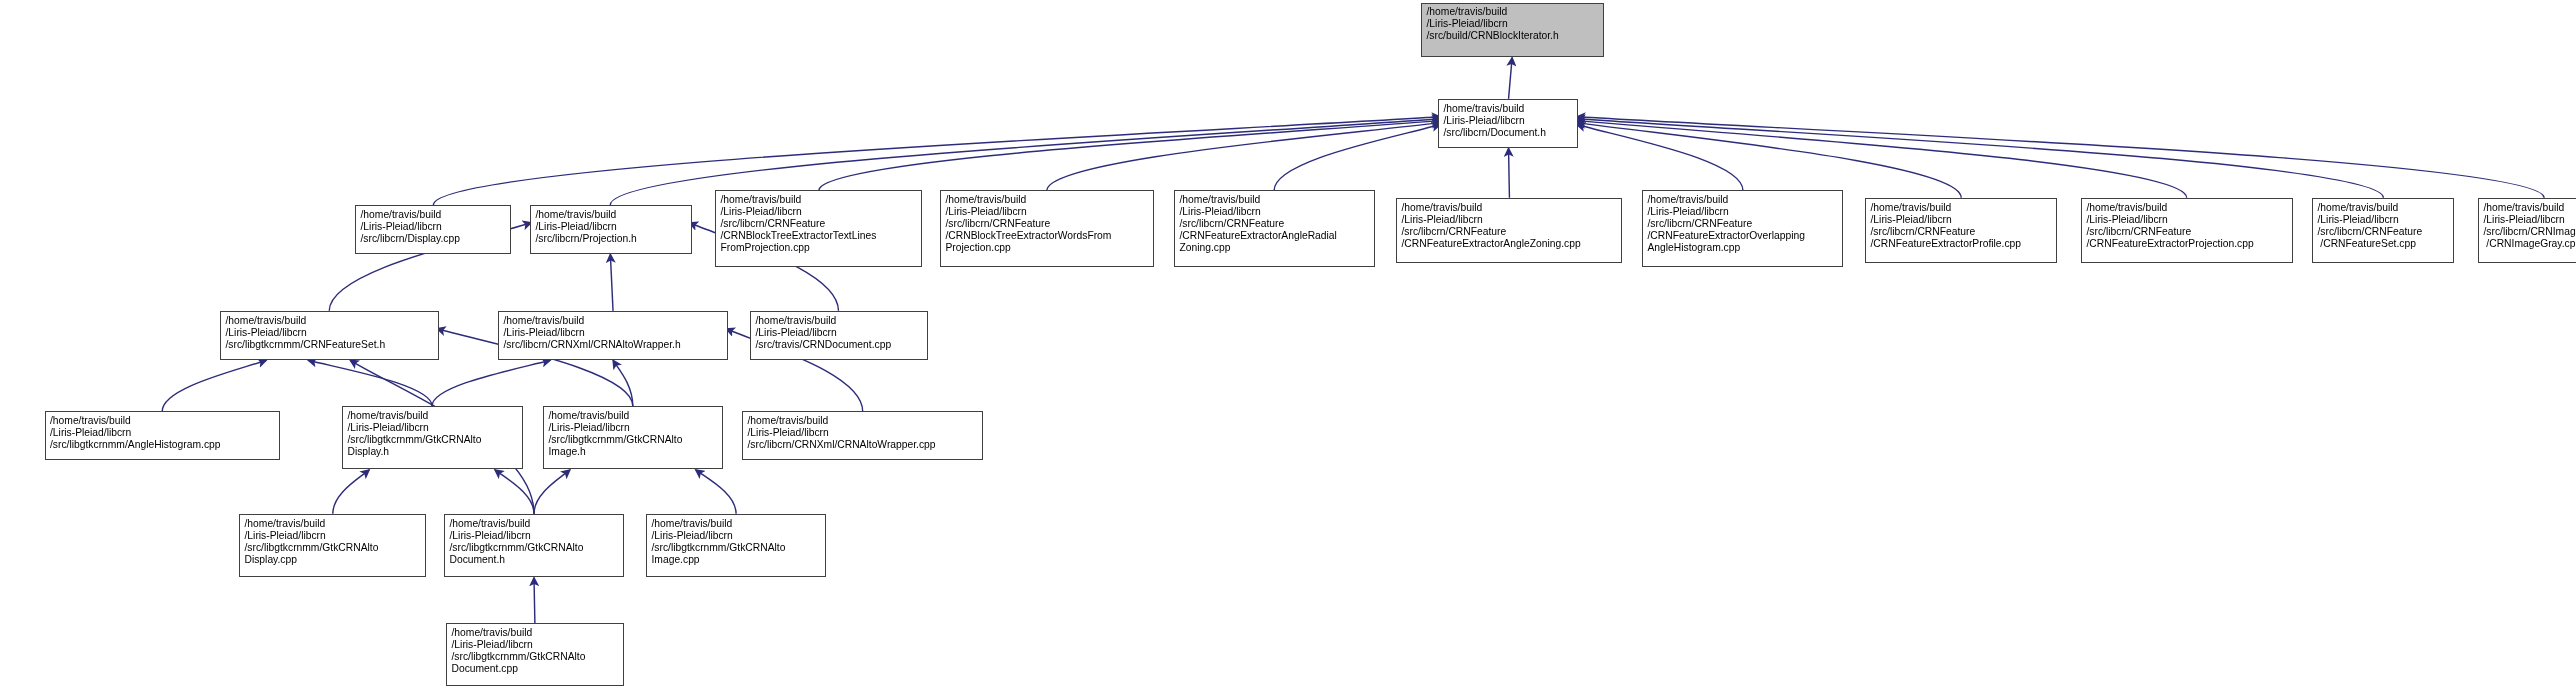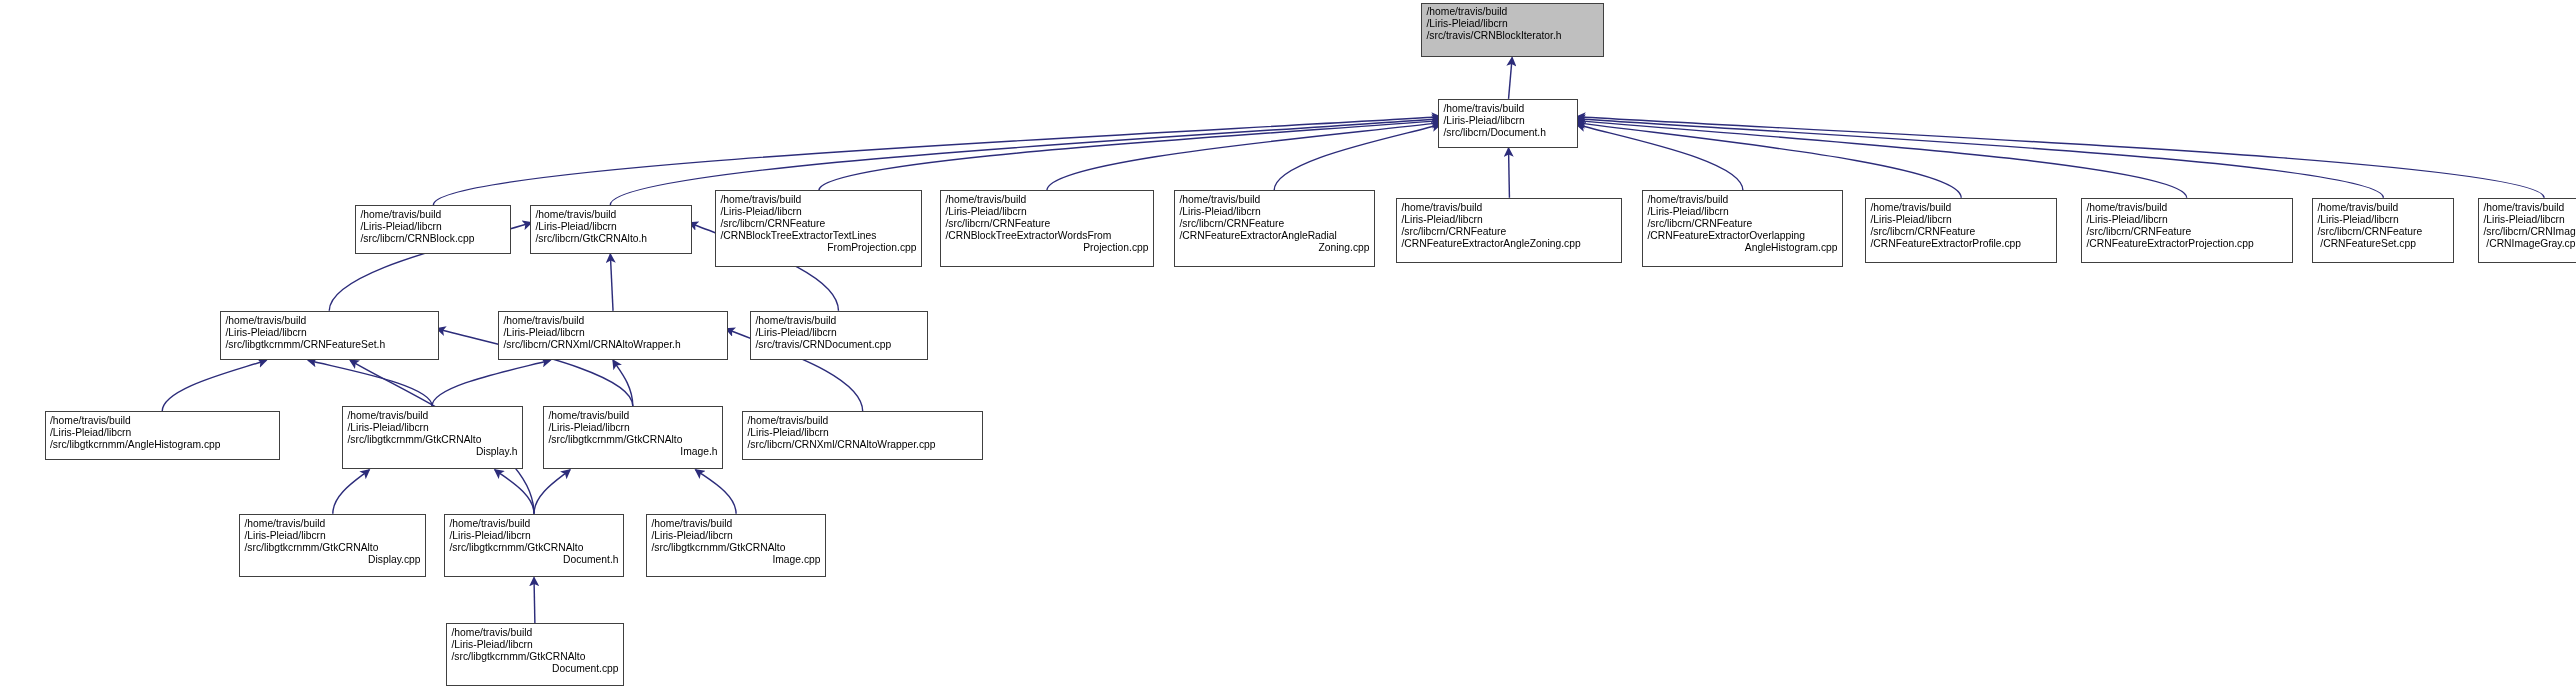--- a/index.html
+++ b/index.html
@@ -41,21 +41,21 @@
     background: #bfbfbf;
     border: 0.9px solid #404040;
   }
   .node.hdr {
     border: 0.9px solid #404040;
   }
   .node .ln {
     display: block;
   }
   .node .ln.ctr {
-    text-align: right;
+    text-align: left;
   }
 </style>
 </head>
 <body>
 
 <div id="canvas">
   <svg id="edges" width="2576" height="690" viewBox="0 0 2868 768" xmlns="http://www.w3.org/2000/svg">
       <defs>
         <marker id="arrowhead" markerWidth="7" markerHeight="7" refX="6" refY="3.5" orient="auto" markerUnits="strokeWidth">
           <path d="M0,0 L7,3.5 L0,7 L1.6,3.5 Z" fill="#2c2c7a"></path>
@@ -82,24 +82,24 @@
       <path d="M660,452 C660,412.805 507.4,384.062 442,365.9" fill="none" stroke="#2c2c7a" stroke-width="1.6" marker-end="url(#arrowhead)"></path>
       <path d="M436.5,452 C436.5,428.6 528.55,411.44 568,401" fill="none" stroke="#2c2c7a" stroke-width="1.6" marker-end="url(#arrowhead)"></path>
       <path d="M660,452 C660,428.6 644.6,411.44 638,401" fill="none" stroke="#2c2c7a" stroke-width="1.6" marker-end="url(#arrowhead)"></path>
       <path d="M916,458 C916,416.105 809.6,385.382 764,365.9" fill="none" stroke="#2c2c7a" stroke-width="1.6" marker-end="url(#arrowhead)"></path>
       <path d="M326,572 C326,549.5 354.35,533 366.5,523" fill="none" stroke="#2c2c7a" stroke-width="1.6" marker-end="url(#arrowhead)"></path>
       <path d="M550,572 C550,549.5 519.55,533 506.5,523" fill="none" stroke="#2c2c7a" stroke-width="1.6" marker-end="url(#arrowhead)"></path>
       <path d="M550,572 C550,549.5 578,533 590,523" fill="none" stroke="#2c2c7a" stroke-width="1.6" marker-end="url(#arrowhead)"></path>
       <path d="M775,572 C775,549.5 743.5,533 730,523" fill="none" stroke="#2c2c7a" stroke-width="1.6" marker-end="url(#arrowhead)"></path>
       <path d="M551,694 L550,643" fill="none" stroke="#2c2c7a" stroke-width="1.6" marker-end="url(#arrowhead)"></path>
     </svg>
-<div class="node root" title="/home/travis/build/Liris-Pleiad/libcrn/src/libcrn/CRNBlockIterator.h" style="left: 1381px; top: 2.7px; width: 183px; height: 54px; background: rgb(191, 191, 191); border-color: rgb(64, 64, 64); color: rgb(0, 0, 0);"><span class="ln">/home/travis/build</span><span class="ln">/Liris-Pleiad/libcrn</span><span class="ln">/src/travis/CRNBlockIterator.h</span></div>
+<div class="node root" title="/home/travis/build/Liris-Pleiad/libcrn/src/libcrn/CRNBlockIterator.h" style="left: 1381px; top: 2.7px; width: 183px; height: 54px; background: rgb(191, 191, 191); border-color: rgb(64, 64, 64); color: rgb(0, 0, 0);"><span class="ln">/home/travis/build</span><span class="ln">/Liris-Pleiad/libcrn</span><span class="ln">/src/build/CRNBlockIterator.h</span></div>
     <div class="node hdr" title="/home/travis/build/Liris-Pleiad/libcrn/src/libcrn/CRNBlock.h" style="left: 1398px; top: 99px; width: 140px; height: 49px; background: rgb(255, 255, 255); border-color: rgb(64, 64, 64); color: rgb(0, 0, 0);"><span class="ln">/home/travis/build</span><span class="ln">/Liris-Pleiad/libcrn</span><span class="ln">/src/libcrn/Document.h</span></div>
-    <div class="node" title="/home/travis/build/Liris-Pleiad/libcrn/src/libcrn/CRNBlock.cpp" style="left: 315px; top: 205px; width: 156px; height: 49px; background: rgb(255, 255, 255); border-color: rgb(64, 64, 64); color: rgb(0, 0, 0);"><span class="ln">/home/travis/build</span><span class="ln">/Liris-Pleiad/libcrn</span><span class="ln">/src/libcrn/CRNBlock.cpp</span></div>
-    <div class="node hdr" title="/home/travis/build/Liris-Pleiad/libcrn/src/libcrn/CRNDocument.h" style="left: 490px; top: 205px; width: 162px; height: 49px; background: rgb(255, 255, 255); border-color: rgb(64, 64, 64); color: rgb(0, 0, 0);"><span class="ln">/home/travis/build</span><span class="ln">/Liris-Pleiad/libcrn</span><span class="ln">/src/libcrn/GtkCRNAlto.h</span></div>
+    <div class="node" title="/home/travis/build/Liris-Pleiad/libcrn/src/libcrn/CRNBlock.cpp" style="left: 315px; top: 205px; width: 156px; height: 49px; background: rgb(255, 255, 255); border-color: rgb(64, 64, 64); color: rgb(0, 0, 0);"><span class="ln">/home/travis/build</span><span class="ln">/Liris-Pleiad/libcrn</span><span class="ln">/src/libcrn/Display.cpp</span></div>
+    <div class="node hdr" title="/home/travis/build/Liris-Pleiad/libcrn/src/libcrn/CRNDocument.h" style="left: 490px; top: 205px; width: 162px; height: 49px; background: rgb(255, 255, 255); border-color: rgb(64, 64, 64); color: rgb(0, 0, 0);"><span class="ln">/home/travis/build</span><span class="ln">/Liris-Pleiad/libcrn</span><span class="ln">/src/libcrn/Projection.h</span></div>
     <div class="node" title="/home/travis/build/Liris-Pleiad/libcrn/src/libcrn/CRNFeature/CRNBlockTreeExtractorTextLinesFromProjection.cpp" style="left: 675px; top: 190px; width: 207px; height: 77px; background: rgb(255, 255, 255); border-color: rgb(64, 64, 64); color: rgb(0, 0, 0);"><span class="ln">/home/travis/build</span><span class="ln">/Liris-Pleiad/libcrn</span><span class="ln">/src/libcrn/CRNFeature</span><span class="ln">/CRNBlockTreeExtractorTextLines</span><span class="ln ctr">FromProjection.cpp</span></div>
     <div class="node" title="/home/travis/build/Liris-Pleiad/libcrn/src/libcrn/CRNFeature/CRNBlockTreeExtractorWordsFromProjection.cpp" style="left: 900px; top: 190px; width: 214px; height: 77px; background: rgb(255, 255, 255); border-color: rgb(64, 64, 64); color: rgb(0, 0, 0);"><span class="ln">/home/travis/build</span><span class="ln">/Liris-Pleiad/libcrn</span><span class="ln">/src/libcrn/CRNFeature</span><span class="ln">/CRNBlockTreeExtractorWordsFrom</span><span class="ln ctr">Projection.cpp</span></div>
     <div class="node" title="/home/travis/build/Liris-Pleiad/libcrn/src/libcrn/CRNFeature/CRNFeatureExtractorAngleRadialZoning.cpp" style="left: 1134px; top: 190px; width: 201px; height: 77px; background: rgb(255, 255, 255); border-color: rgb(64, 64, 64); color: rgb(0, 0, 0);"><span class="ln">/home/travis/build</span><span class="ln">/Liris-Pleiad/libcrn</span><span class="ln">/src/libcrn/CRNFeature</span><span class="ln">/CRNFeatureExtractorAngleRadial</span><span class="ln ctr">Zoning.cpp</span></div>
     <div class="node" title="/home/travis/build/Liris-Pleiad/libcrn/src/libcrn/CRNFeature/CRNFeatureExtractorAngleZoning.cpp" style="left: 1356px; top: 198px; width: 226px; height: 65px; background: rgb(255, 255, 255); border-color: rgb(64, 64, 64); color: rgb(0, 0, 0);"><span class="ln">/home/travis/build</span><span class="ln">/Liris-Pleiad/libcrn</span><span class="ln">/src/libcrn/CRNFeature</span><span class="ln">/CRNFeatureExtractorAngleZoning.cpp</span></div>
     <div class="node" title="/home/travis/build/Liris-Pleiad/libcrn/src/libcrn/CRNFeature/CRNFeatureExtractorOverlappingAngleHistogram.cpp" style="left: 1602px; top: 190px; width: 201px; height: 77px; background: rgb(255, 255, 255); border-color: rgb(64, 64, 64); color: rgb(0, 0, 0);"><span class="ln">/home/travis/build</span><span class="ln">/Liris-Pleiad/libcrn</span><span class="ln">/src/libcrn/CRNFeature</span><span class="ln">/CRNFeatureExtractorOverlapping</span><span class="ln ctr">AngleHistogram.cpp</span></div>
     <div class="node" title="/home/travis/build/Liris-Pleiad/libcrn/src/libcrn/CRNFeature/CRNFeatureExtractorProfile.cpp" style="left: 1825px; top: 198px; width: 192px; height: 65px; background: rgb(255, 255, 255); border-color: rgb(64, 64, 64); color: rgb(0, 0, 0);"><span class="ln">/home/travis/build</span><span class="ln">/Liris-Pleiad/libcrn</span><span class="ln">/src/libcrn/CRNFeature</span><span class="ln">/CRNFeatureExtractorProfile.cpp</span></div>
     <div class="node" title="/home/travis/build/Liris-Pleiad/libcrn/src/libcrn/CRNFeature/CRNFeatureExtractorProjection.cpp" style="left: 2041px; top: 198px; width: 212px; height: 65px; background: rgb(255, 255, 255); border-color: rgb(64, 64, 64); color: rgb(0, 0, 0);"><span class="ln">/home/travis/build</span><span class="ln">/Liris-Pleiad/libcrn</span><span class="ln">/src/libcrn/CRNFeature</span><span class="ln">/CRNFeatureExtractorProjection.cpp</span></div>
     <div class="node" title="/home/travis/build/Liris-Pleiad/libcrn/src/libcrn/CRNFeature /CRNFeatureSet.cpp" style="left: 2272px; top: 198px; width: 142px; height: 65px; background: rgb(255, 255, 255); border-color: rgb(64, 64, 64); color: rgb(0, 0, 0);"><span class="ln">/home/travis/build</span><span class="ln">/Liris-Pleiad/libcrn</span><span class="ln">/src/libcrn/CRNFeature</span><span class="ln"> /CRNFeatureSet.cpp</span></div>
     <div class="node" title="/home/travis/build/Liris-Pleiad/libcrn/src/libcrn/CRNImage /CRNImageGray.cpp" style="left: 2438px; top: 198px; width: 133px; height: 65px; background: rgb(255, 255, 255); border-color: rgb(64, 64, 64); color: rgb(0, 0, 0);"><span class="ln">/home/travis/build</span><span class="ln">/Liris-Pleiad/libcrn</span><span class="ln">/src/libcrn/CRNImage</span><span class="ln"> /CRNImageGray.cpp</span></div>
     <div class="node hdr" title="/home/travis/build/Liris-Pleiad/libcrn/src/libgtkcrnmm/GtkCRNDocument.h" style="left: 180px; top: 311px; width: 219px; height: 49px; background: rgb(255, 255, 255); border-color: rgb(64, 64, 64); color: rgb(0, 0, 0);"><span class="ln">/home/travis/build</span><span class="ln">/Liris-Pleiad/libcrn</span><span class="ln">/src/libgtkcrnmm/CRNFeatureSet.h</span></div>

